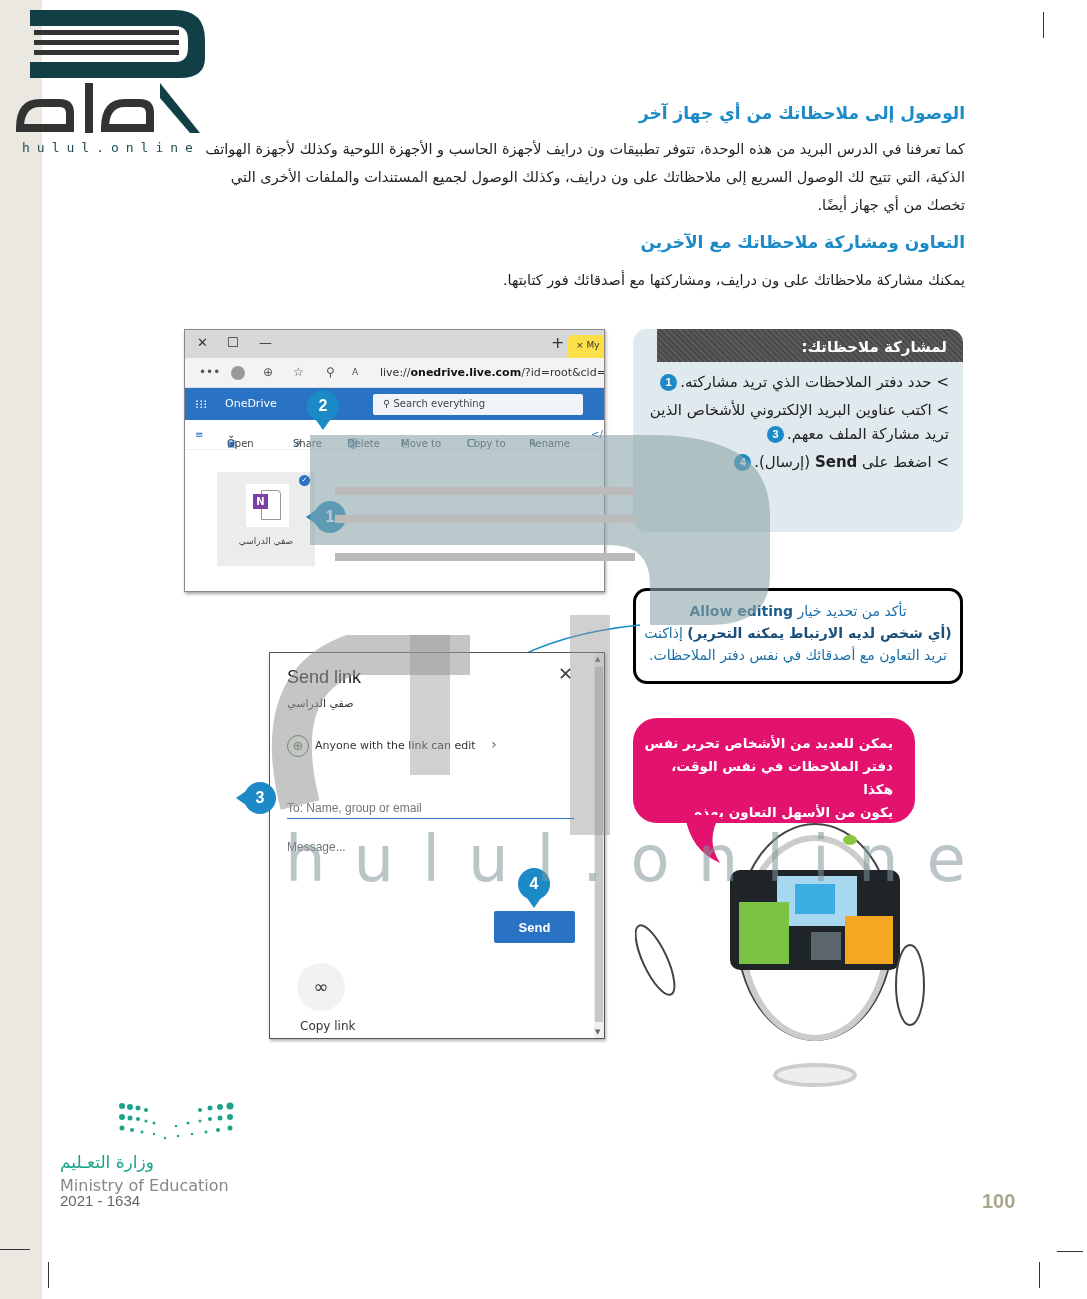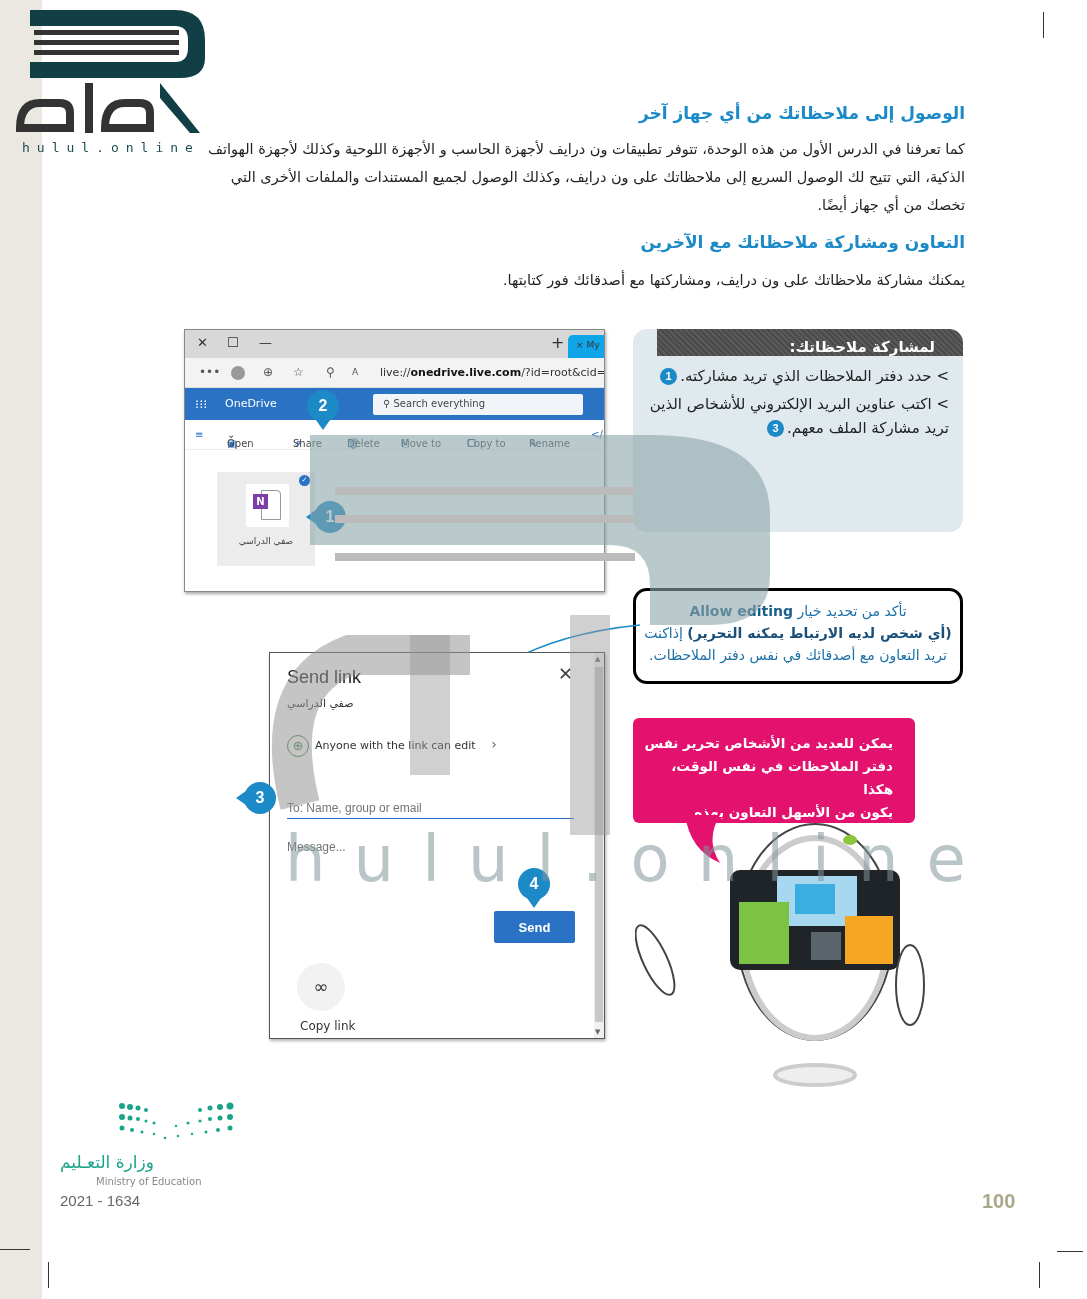--- a/index.html
+++ b/index.html
@@ -15,21 +15,21 @@
   .logo-url { position: absolute; left: 22px; top: 140px; font-family: "DejaVu Sans Mono", monospace; font-size: 13px; letter-spacing: 7px; color: #1f4d52; }
 
   .rtl { direction: rtl; text-align: right; }
   .h2 { position: absolute; right: 122px; font-size: 17px; font-weight: bold; color: #1b8ac6; }
   .para { position: absolute; right: 122px; font-size: 14.5px; line-height: 28px; color: #222; }
 
   
   .browser { position: absolute; left: 184px; top: 329px; width: 421px; height: 263px; border: 1px solid #888; background: #fff; box-shadow: 1px 2px 3px rgba(0,0,0,0.35); overflow: hidden; font-size: 11px; }
   .b-titlebar { height: 28px; background: #d8d8d8; position: relative; }
   .b-titlebar span { position: absolute; top: 5px; font-size: 13px; color: #333; }
-  .b-tab { position: absolute; right: -6px; top: 5px; width: 42px; height: 23px; background: #0ea5e9; border-radius: 5px 5px 0 0; font-size: 9px; padding: 5px 0 0 8px; color: #333; }
+  .b-tab { position: absolute; right: -6px; top: 5px; width: 42px; height: 23px; background: #fde047; border-radius: 5px 5px 0 0; font-size: 9px; padding: 5px 0 0 8px; color: #333; }
   .b-addr { height: 30px; background: #f3f3f3; position: relative; border-bottom: 1px solid #ddd; }
   .b-addr .ic { position: absolute; top: 7px; font-size: 12px; color: #555; }
   .b-url { position: absolute; left: 195px; top: 8px; font-size: 11px; color: #333; white-space: nowrap; }
   .b-url b { color: #111; font-weight: bold; margin-top: 12px; }
   .b-od { height: 32px; background: #2a72c3; position: relative; color: #fff; }
   .b-od .waffle { position: absolute; left: 10px; top: 8px; font-size: 13px; }
   .b-od .title { position: absolute; left: 40px; top: 9px; font-size: 11px; }
   .b-search { position: absolute; left: 188px; top: 6px; width: 210px; height: 21px; background: #f1f5fa; border-radius: 2px; color: #444; font-size: 10px; padding: 4px 0 0 10px; }
   .b-cmd { height: 30px; position: relative; border-bottom: 1px solid #eee; font-size: 10px; color: #444; }
   .b-cmd span { position: absolute; top: 9px; white-space: nowrap; }
@@ -42,21 +42,21 @@
   .b-check { position: absolute; left: 114px; top: 145px; width: 11px; height: 11px; border-radius: 50%; background: #2a72c3; color: #fff; font-size: 7px; text-align: center; line-height: 11px; }
 
   
   .pin { position: absolute; width: 32px; height: 32px; border-radius: 50%; background: #1b8ac6; color: #fff; font-weight: bold; font-size: 16px; text-align: center; line-height: 32px; font-family: "Liberation Sans", sans-serif; }
   .pin.down::after { content: ""; position: absolute; left: 9px; bottom: -8px; border-left: 7px solid transparent; border-right: 7px solid transparent; border-top: 10px solid #1b8ac6; }
   .pin.left::after { content: ""; position: absolute; left: -8px; top: 9px; border-top: 7px solid transparent; border-bottom: 7px solid transparent; border-right: 10px solid #1b8ac6; }
   .dot-num { display: inline-block; width: 17px; height: 17px; border-radius: 50%; background: #1b8ac6; color: #fff; font-size: 11px; font-weight: bold; text-align: center; line-height: 17px; font-family: "Liberation Sans", sans-serif; vertical-align: middle; margin: 0 3px; }
 
   
   .steps { position: absolute; left: 633px; top: 329px; width: 330px; height: 203px; background: #dfe9ee; border-radius: 14px; overflow: hidden; }
-  .steps-head { height: 27px; background: repeating-linear-gradient(45deg, #4a4a4a 0 2px, #5a5a5a 2px 4px); color: #fff; font-weight: bold; font-size: 15px; padding: 9px 28px 0 0; margin-left: 24px; }
+  .steps-head { height: 33px; background: repeating-linear-gradient(45deg, #4a4a4a 0 2px, #5a5a5a 2px 4px); color: #fff; font-weight: bold; font-size: 15px; padding: 9px 16px 0 0; margin-left: 24px; }
   .steps ul { list-style: none; padding: 6px 14px 0 10px; font-size: 15px; line-height: 28px; color: #222; }
   .steps li::before { content: "> "; }
 
   
   .tip { position: absolute; left: 633px; top: 588px; width: 330px; height: 96px; border: 3px solid #000000; border-radius: 14px; background: #fff; font-size: 14px; line-height: 22px; color: #1b6fa8; text-align: center; padding-top: 9px; }
   .tip b { color: #1a5f8c; }
   .tip .hl { color: #1a4f7a; font-weight: bold; }
 
   
   .sendlink { position: absolute; left: 269px; top: 652px; width: 336px; height: 387px; border: 1px solid #555; background: #fff; box-shadow: 1px 2px 3px rgba(0,0,0,0.3); }
@@ -68,29 +68,29 @@
   .sl-to { position: absolute; left: 17px; top: 144px; width: 287px; height: 22px; border: 0; border-bottom: 1.5px solid #2a72c3; font-size: 12px; color: #333; background: transparent; font-family: "Liberation Sans", sans-serif; }
   .sl-msg { position: absolute; left: 17px; top: 187px; width: 287px; height: 60px; border: 0; font-size: 12px; color: #444; background: transparent; font-family: "Liberation Sans", sans-serif; resize: none; }
   .sl-send { position: absolute; left: 224px; top: 258px; width: 81px; height: 32px; background: #2a72c3; color: #fff; font-size: 13px; font-weight: bold; border: 0; border-radius: 2px; font-family: "Liberation Sans", sans-serif; }
   .sl-copy { position: absolute; left: 27px; top: 310px; width: 48px; height: 48px; border-radius: 50%; background: #f2f2f2; text-align: center; line-height: 48px; font-size: 18px; color: #333; }
   .sl-copy-label { position: absolute; left: 30px; top: 366px; font-size: 12px; color: #333; }
   .sl-scroll { position: absolute; right: 0; top: 0; width: 10px; height: 385px; background: #f0f0f0; }
   .sl-thumb { position: absolute; left: 1px; top: 14px; width: 8px; height: 355px; background: #c8c8c8; }
   .sl-arr { position: absolute; left: 1px; font-size: 7px; color: #666; }
 
   
-  .pink { position: absolute; left: 633px; top: 718px; width: 282px; height: 105px; background: #e4126f; border-radius: 6px; color: #fff; font-weight: bold; font-size: 13.5px; line-height: 23px; text-align: right; padding: 14px 22px 0 10px; direction: rtl; }
+  .pink { position: absolute; left: 633px; top: 718px; width: 282px; height: 105px; background: #e4126f; border-radius: 24px; color: #fff; font-weight: bold; font-size: 13.5px; line-height: 23px; text-align: right; padding: 14px 22px 0 10px; direction: rtl; }
   .pink-tail { position: absolute; left: 680px; top: 815px; width: 70px; height: 50px; }
 
   .robot { position: absolute; left: 635px; top: 820px; width: 330px; height: 280px; }
 
   
   .moe { position: absolute; left: 60px; top: 1100px; }
   .moe-ar { position: absolute; left: 60px; top: 1152px; font-size: 17px; color: #1aa38a; direction: rtl; }
-  .moe-en { position: absolute; left: 60px; top: 1176px; font-size: 10px; color: #888; margin-left: 36px; }
+  .moe-en { position: absolute; left: 60px; top: 1176px; font-size: 16px; color: #888; }
   .moe-year { position: absolute; left: 60px; top: 1192px; font-size: 15px; color: #666; font-family: "Liberation Sans", sans-serif; }
   .page-num { position: absolute; left: 982px; top: 1190px; font-size: 20px; font-weight: bold; color: #a9a88a; font-family: "Liberation Sans", sans-serif; }
 
   
   .wm { position: absolute; pointer-events: none; }
   .wm-text { position: absolute; left: 285px; top: 822px; font-size: 64px; letter-spacing: 28px; color: rgba(130,150,155,0.55); font-family: "DejaVu Sans", sans-serif; }
 </style>
 </head>
 <body>
 
@@ -109,21 +109,21 @@
   <rect x="24" y="42" width="145" height="5" fill="#333"></rect>
   <path d="M10 120 Q10 95 30 95 L50 95 Q60 95 60 105 L60 120 Z" fill="none" stroke="#333" stroke-width="8"></path>
   <rect x="75" y="75" width="8" height="50" fill="#333"></rect>
   <path d="M95 120 Q95 95 115 95 L130 95 Q140 95 140 105 L140 120 Z" fill="none" stroke="#333" stroke-width="8"></path>
   <path d="M150 75 L190 125 L180 125 L150 90 Z" fill="#123f45"></path>
 </svg>
 <div class="logo-url">hulul.online</div>
 
 <div class="h2 rtl" style="top:103px;">الوصول إلى ملاحظاتك من أي جهاز آخر</div>
 <div class="para rtl" style="top:135px;width:900px;">
-  <div style="white-space:nowrap;">كما تعرفنا في الدرس الأول من هذه الوحدة، تتوفر تطبيقات ون درايف لأجهزة الحاسب و الأجهزة اللوحية وكذلك لأجهزة الهواتف</div>
+  <div style="white-space:nowrap;">كما تعرفنا في الدرس البريد من هذه الوحدة، تتوفر تطبيقات ون درايف لأجهزة الحاسب و الأجهزة اللوحية وكذلك لأجهزة الهواتف</div>
   <div style="white-space:nowrap;">الذكية، التي تتيح لك الوصول السريع إلى ملاحظاتك على ون درايف، وكذلك الوصول لجميع المستندات والملفات الأخرى التي</div>
   <div>تخصك من أي جهاز أيضًا.</div>
 </div>
 
 <div class="h2 rtl" style="top:232px;">التعاون ومشاركة ملاحظاتك مع الآخرين</div>
 <div class="para rtl" style="top:266px;width:900px;">يمكنك مشاركة ملاحظاتك على ون درايف، ومشاركتها مع أصدقائك فور كتابتها.</div>
 
 <div class="browser">
   <div class="b-titlebar">
     <span style="left:12px;">✕</span>
@@ -185,20 +185,21 @@
 </div>
 
 <div class="pin down" style="left:307px;top:390px;">2</div>
 <div class="pin left" style="left:314px;top:501px;">1</div>
 
 <div class="steps rtl">
   <div class="steps-head">لمشاركة ملاحظاتك:</div>
   <ul>
     <li><span>حدد دفتر الملاحظات الذي تريد مشاركته.</span><span class="dot-num">1</span></li>
     <li style="line-height:24px;padding:2px 0;"><span>اكتب عناوين البريد الإلكتروني للأشخاص الذين تريد مشاركة الملف معهم.</span><span class="dot-num">3</span></li>
+    <li><span>اضغط على </span><b>Send</b><span> (إرسال).</span><span class="dot-num">4</span></li>
   </ul>
 </div>
 
 <div class="tip rtl" style="text-align:center;">
   <div><span>تأكد من تحديد خيار </span><b>Allow editing</b></div>
   <div><span class="hl">(أي شخص لديه الارتباط يمكنه التحرير)</span><span> إذاكنت</span></div>
   <div>تريد التعاون مع أصدقائك في نفس دفتر الملاحظات.</div>
 </div>
 
 <svg class="wm" style="left:430px;top:620px;width:220px;height:120px;">

